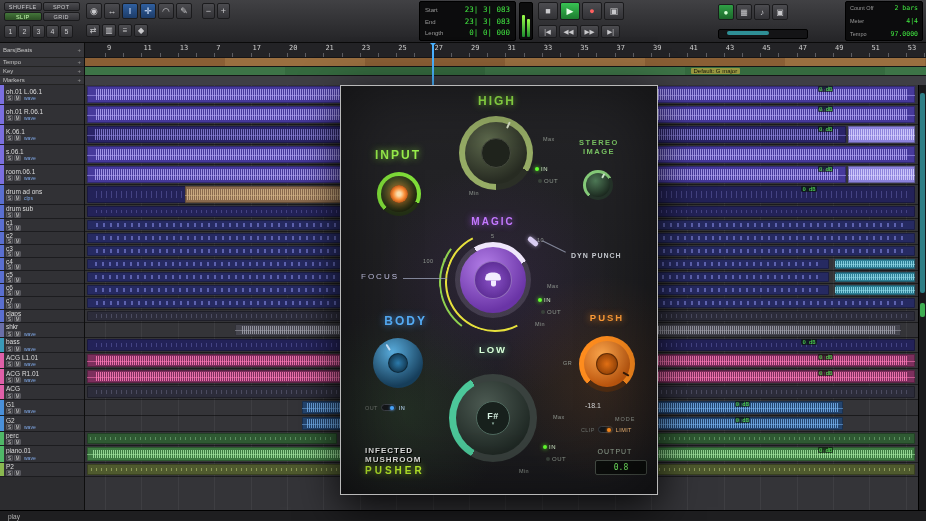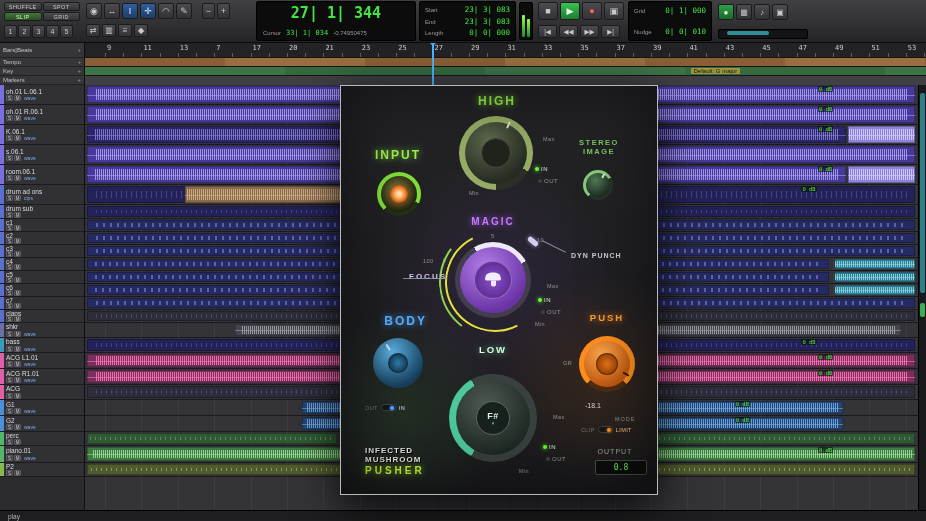--- a/index.html
+++ b/index.html
@@ -183,28 +183,20 @@
         <div class="tbtn">−</div>
         <div class="tbtn">+</div>
       </div>
     <div id="tools2">
         <div class="tbtn">⇄</div>
         <div class="tbtn">▥</div>
         <div class="tbtn">≡</div>
         <div class="tbtn">◆</div>
       </div>
 
-    <div class="bpanel" id="counterPanel">
-      <div class="cmain gv">27| 1| 344</div>
-      <div class="crow">
-        <span>Cursor</span>
-        <span class="gv cv">33| 1| 034</span>
-        <span>-0.74950475</span>
-      </div>
-    </div>
 
     <div class="bpanel" id="selPanel">
       <div class="selrow">
         <span class="lab">Start</span>
         <span class="gv val">23| 3| 083</span>
       </div>
       <div class="selrow">
         <span class="lab">End</span>
         <span class="gv val">23| 3| 083</span>
       </div>
@@ -225,41 +217,45 @@
         <div class="tbtn reccol">●</div>
         <div class="tbtn">▣</div>
       </div>
     <div id="trans2">
         <div class="tbtn">|◀</div>
         <div class="tbtn">◀◀</div>
         <div class="tbtn">▶▶</div>
         <div class="tbtn">▶|</div>
       </div>
 
-    <div class="bpanel" id="gnPanel">
-      <div class="selrow">
-        <span class="lab">Grid</span>
-        <span class="gv val">0| 1| 000</span>
-      </div>
-      <div class="selrow">
-        <span class="lab">Nudge</span>
-        <span class="gv val">0| 0| 010</span>
-      </div>
-    </div>
 
     <div id="misc1">
         <div class="tbtn grnlit">●</div>
         <div class="tbtn">▦</div>
         <div class="tbtn">♪</div>
         <div class="tbtn">▣</div>
       </div>
     <div id="hsc">
         <i></i>
       </div>
 
+    <div class="bpanel" id="sessPanel">
+      <div class="sessrow">
+        <span class="lab">Count Off</span>
+        <span class="gv val">2 bars</span>
+      </div>
+      <div class="sessrow">
+        <span class="lab">Meter</span>
+        <span class="gv val">4|4</span>
+      </div>
+      <div class="sessrow">
+        <span class="lab">Tempo</span>
+        <span class="gv val">97.0000</span>
+      </div>
+    </div>
   </div>
 
   <div id="ruler-area">
     <div id="ruler-left">
         <div class="rl-row" style="height: 16px;">
           <span>Bars|Beats</span>
           <span class="plus">+</span>
         </div>
         <div class="rl-row" style="height: 9px;">
           <span>Tempo</span>
@@ -741,21 +737,21 @@
     <div class="io on" style="left:197px;top:211px;">
         <i class="led"></i>
         <span>IN</span>
       </div>
     <div class="io" style="left:200px;top:223px;">
         <i class="led"></i>
         <span>OUT</span>
       </div>
     <span class="tinyl" style="left:194px;top:235px;">Min</span>
 
-    <div class="ptext" style="left:20px;top:186px;font-size:8px;letter-spacing:2px;color:#c9c9ea;font-weight:bold;margin-left:48px;">FOCUS</div>
+    <div class="ptext" style="left:20px;top:186px;font-size:8px;letter-spacing:2px;color:#c9c9ea;font-weight:normal;">FOCUS</div>
     <div class="fline" style="left:62px;top:192px;width:44px;"></div>
     <span class="tinyl" style="left:82px;top:172px;">100</span>
 
     <div class="fline" style="left:200px;top:160px;width:26px;transform:rotate(26deg);"></div>
     <div class="ptext" style="left:230px;top:166px;font-size:7px;letter-spacing:1px;font-weight:bold;">DYN PUNCH</div>
 
     <div class="plabel glow-blue" style="left:28px;top:228px;width:58px;text-align:right;">BODY</div>
     <div class="knob" style="left:32px;top:252px;width:50px;height:50px;">
       <div class="kbody" style="inset:0;background:radial-gradient(circle at 38% 28%,#5cb2e4,#173f5c 72%);"></div>
       <div class="kcore" style="inset:15px;background:radial-gradient(circle,#2e7eb0,#12364e 80%);border:1px solid rgba(0,0,0,.3);"></div>

